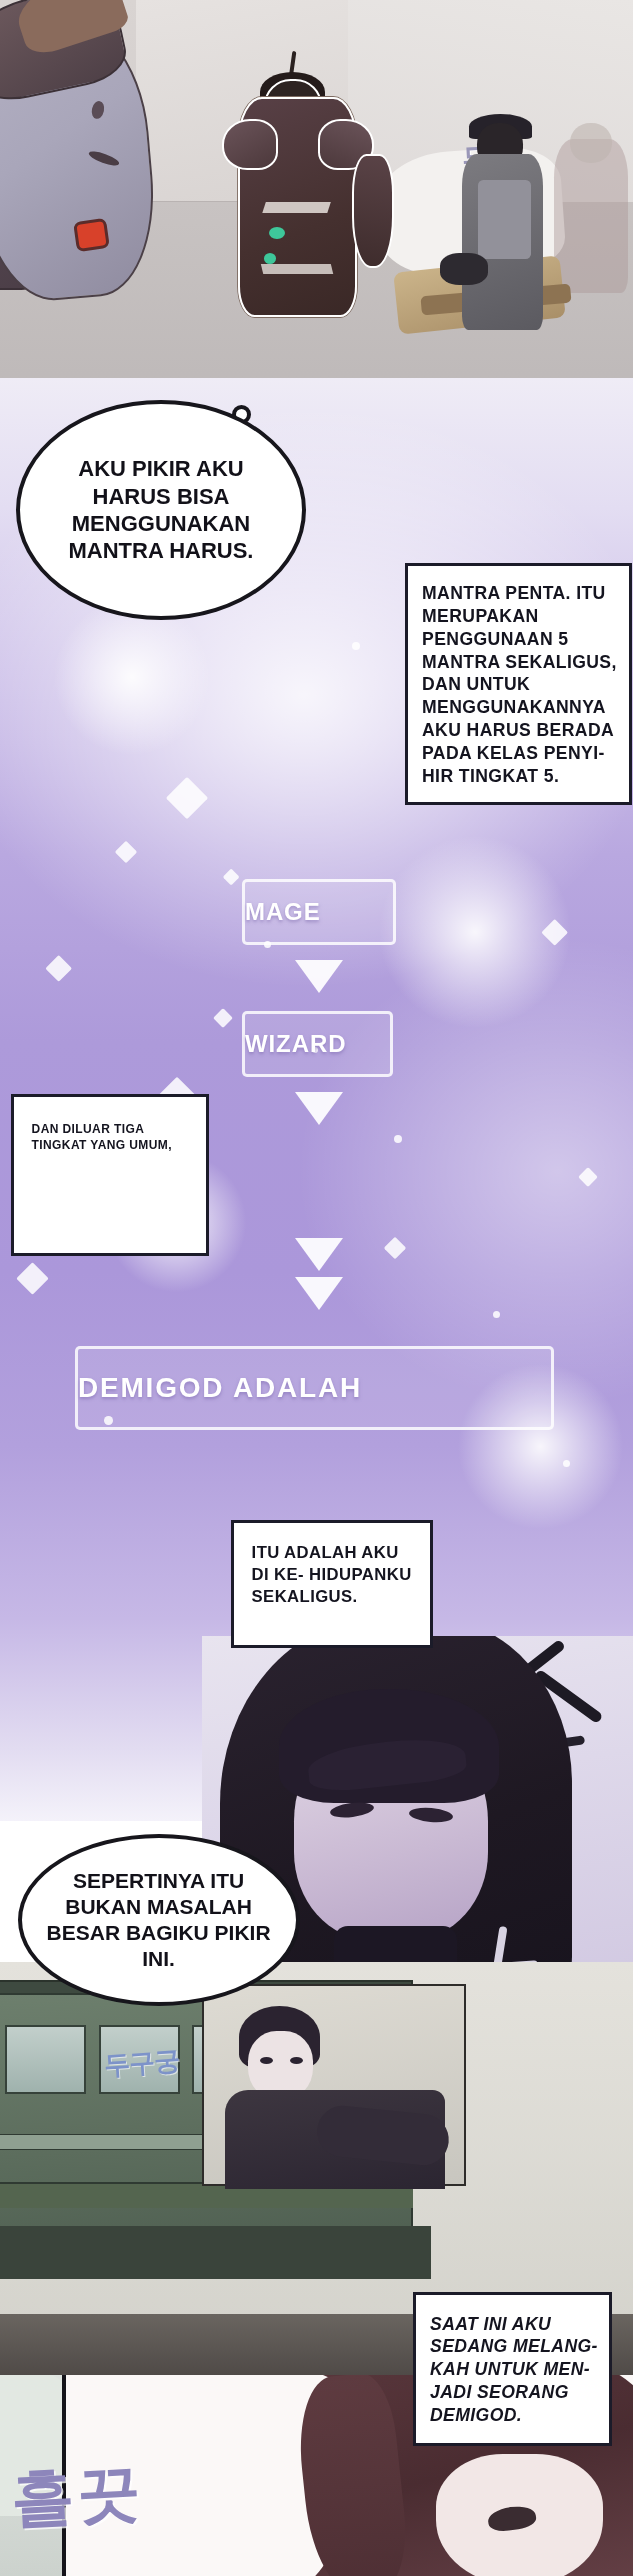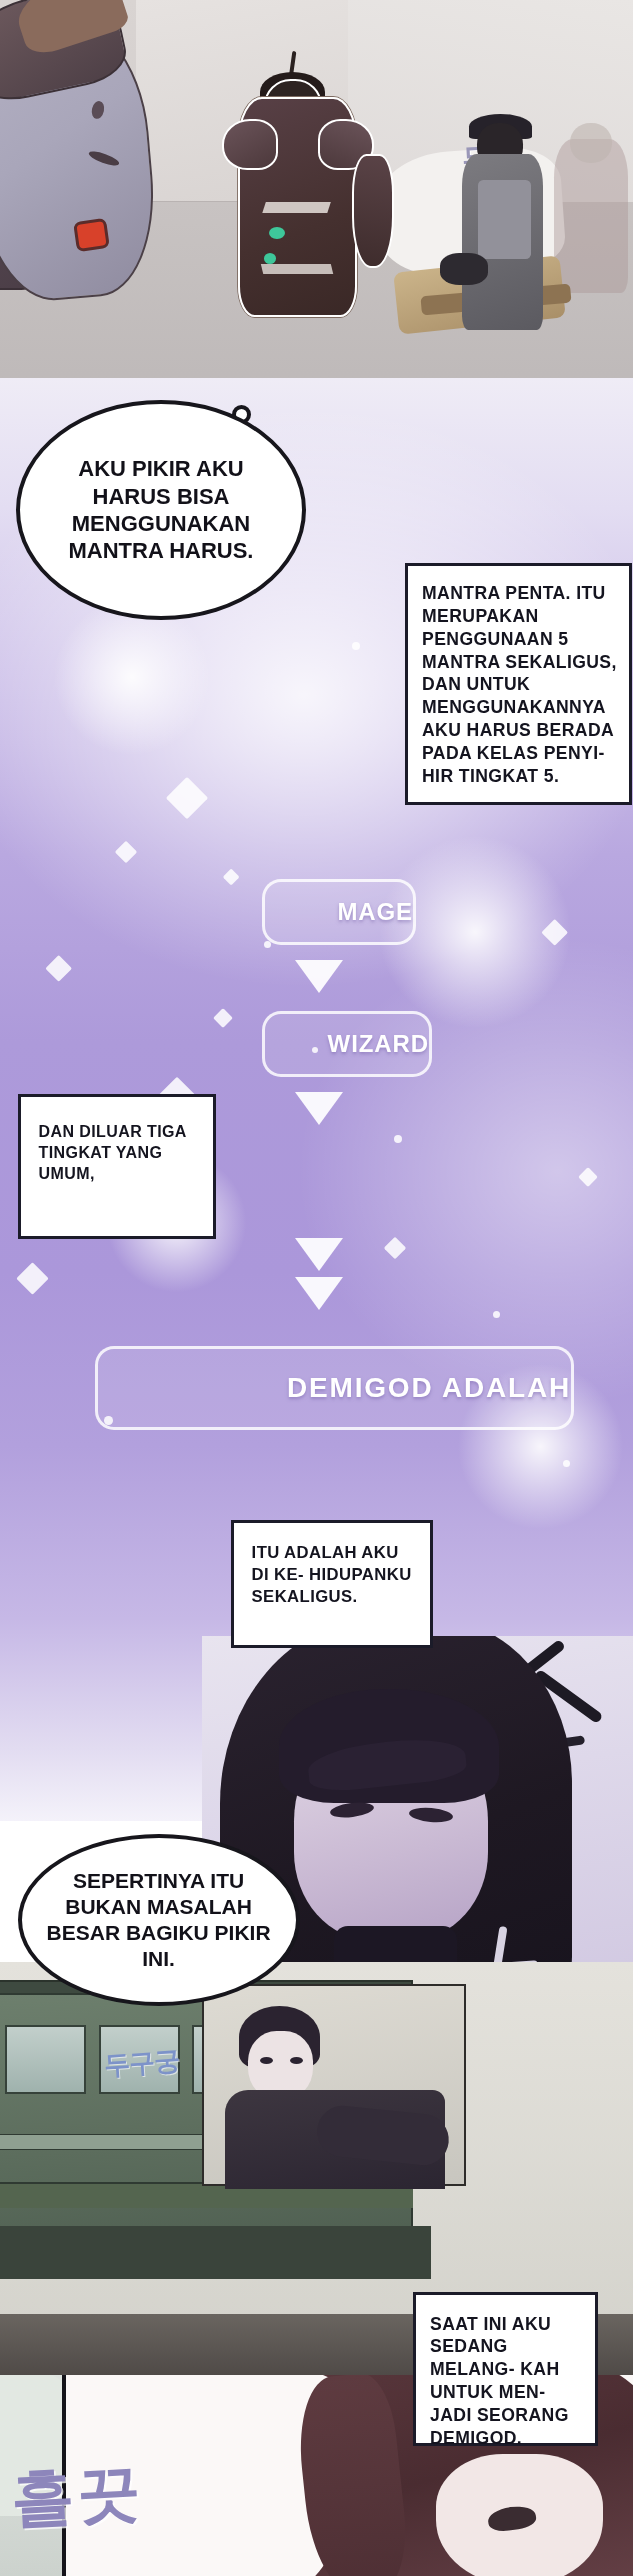--- a/index.html
+++ b/index.html
@@ -205,29 +205,28 @@
     position:absolute; border-radius:50%;
     background:radial-gradient(circle, rgba(255,255,255,.9), rgba(255,255,255,0) 70%);
   }
 
   
   .flow { position:absolute; left:0; top:0; width:633px; height:100%; }
   .rankbox {
     position:absolute;
     background:rgba(255,255,255,.10);
     border:3.5px solid rgba(255,255,255,.82);
-    border-radius:19px;
-    display:flex; align-items:center; justify-content:flex-end;
+    border-radius:5px;
+    display:flex; align-items:center; justify-content:flex-start;
     color:#ffffff;
     font-weight:bold;
     letter-spacing:0.9px;
     text-align:center;
     text-shadow:0 1.8px 3.5px rgba(120,100,170,.55);
     line-height:1.08;
-    margin-left:20px;
   }
   .arrow-d {
     position:absolute;
     width:0; height:0;
     border-left:24px solid transparent;
     border-right:24px solid transparent;
     border-top:33px solid rgba(255,255,255,.93);
   }
 
   
@@ -512,21 +511,21 @@
     <div class="sparkle spk-c" style="left:104px;top:1038px;width:8.8px;height:8.8px;"></div>
     <div class="sparkle spk-c" style="left:563px;top:1082px;width:7px;height:7px;"></div>
 
     <div class="flow">
 
       <div class="rankbox" style="left:242px; top:501px; width:154px; height:66px; font-size:24px;">
         <span>MAGE</span>
       </div>
       <div class="arrow-d" style="left:295px; top:582px;"></div>
 
-      <div class="rankbox" style="left:242px; top:633px; width:170px; height:66px; font-size:24px;">
+      <div class="rankbox" style="left:242px; top:633px; width:151px; height:66px; font-size:24px;">
         <span>WIZARD</span>
       </div>
       <div class="arrow-d" style="left:295px; top:714px;"></div>
 
       <div class="arrow-d" style="left:295px; top:860px;"></div>
       <div class="arrow-d" style="left:295px; top:899px;"></div>
 
       <div class="rankbox" style="left:75px; top:968px; width:479px; height:84px; font-size:28px; letter-spacing:1.8px;">
         <span>DEMIGOD ADALAH</span>
       </div>
@@ -537,21 +536,21 @@
   <div class="tail" style="left:199px; top:422px; width:33px; height:33px;"></div>
   <div class="tail" style="left:232px; top:405px; width:19.4px; height:19.4px;"></div>
   <div class="bubble" style="left:16px; top:400px; width:290px; height:220px; font-size:22px; padding:0 26px;">
     <span>AKU PIKIR AKU HARUS BISA MENGGUNAKAN MANTRA HARUS.</span>
   </div>
 
   <div class="cap" style="left:405px; top:563px; width:227px; height:242px; font-size:17.6px; padding:16px 10.6px 0 14px; letter-spacing:0.4px;">
     <span>MANTRA PENTA. ITU MERUPAKAN PENGGUNAAN 5 MANTRA SEKALIGUS, DAN UNTUK MENGGUNAKANNYA AKU HARUS BERADA PADA KELAS PENYI- HIR TINGKAT 5.</span>
   </div>
 
-  <div class="cap" style="left:18px; top:1094px; width:198px; height:145px; font-size:16px; padding:25px 8.8px 0 17.6px; letter-spacing:0.4px;">
+  <div class="cap" style="left:11px; top:1094px; width:198px; height:162px; font-size:12px; padding:25px 8.8px 0 17.6px; letter-spacing:0.4px;">
     <span>DAN DILUAR TIGA TINGKAT YANG UMUM,</span>
   </div>
 
   <div class="cap" style="left:231px; top:1520px; width:202px; height:128px; font-size:16.7px; padding:19.4px 8.8px 0 17.6px; letter-spacing:0.4px;">
     <span>ITU ADALAH AKU DI KE- HIDUPANKU SEKALIGUS.</span>
   </div>
 
   <div class="panel3">
     <div class="p3-stroke1"></div>
     <div class="p3-stroke2"></div>
@@ -587,21 +586,21 @@
     <div class="p4-panel-right"></div>
     <div class="p4-boy-hair"></div>
     <div class="p4-boy-face"></div>
     <div class="p4-boy-eye1"></div>
     <div class="p4-boy-eye2"></div>
     <div class="p4-boy-body"></div>
     <div class="p4-boy-arm"></div>
   </div>
   <div class="p4-rail"></div>
 
-  <div class="cap" style="left:413px; top:2292px; width:185px; height:154px; font-size:17.6px; padding:17.6px 7px 0 14px; letter-spacing:0.4px; z-index:60;">
+  <div class="cap" style="left:413px; top:2292px; width:199px; height:154px; font-size:17.6px; padding:17.6px 7px 0 14px; letter-spacing:0.4px; z-index:60;font-style:italic;">
     <span>SAAT INI AKU SEDANG MELANG- KAH UNTUK MEN- JADI SEORANG DEMIGOD.</span>
   </div>
 
   <div class="panel5">
     <div class="p5-splash"></div>
     <div class="p5-inner">
       <div class="p5-hair"></div>
       <div class="p5-strand"></div>
       <div class="p5-strand2"></div>
       <div class="p5-face"></div>

